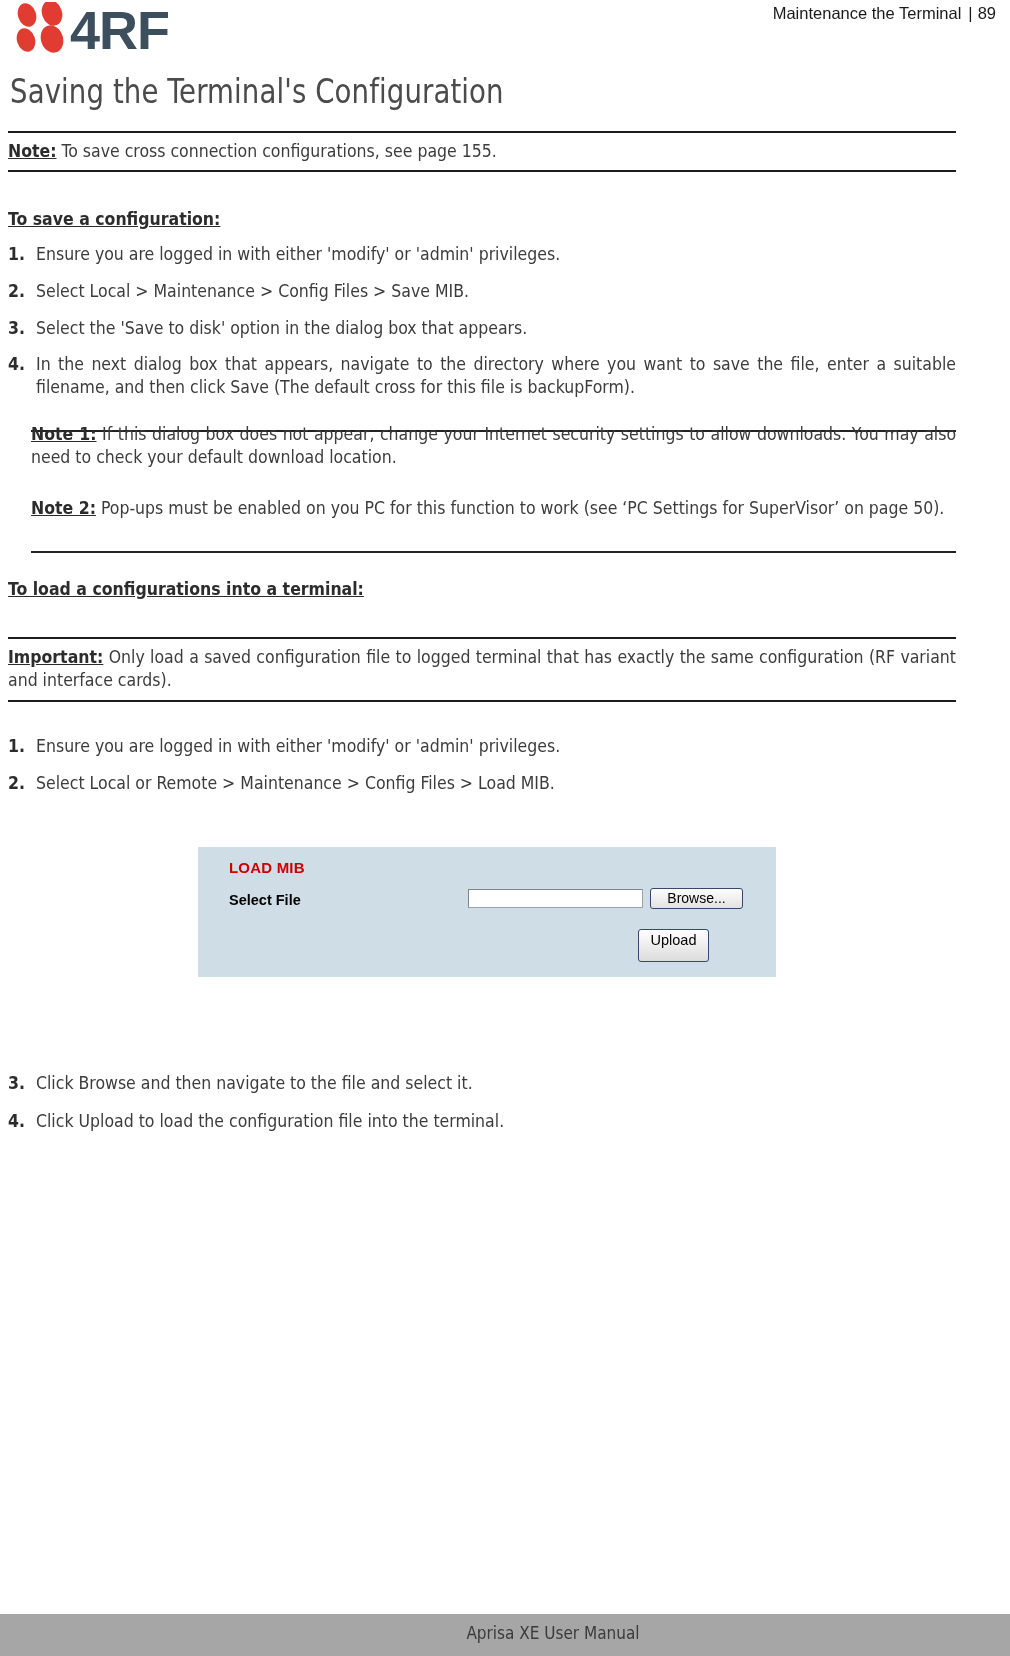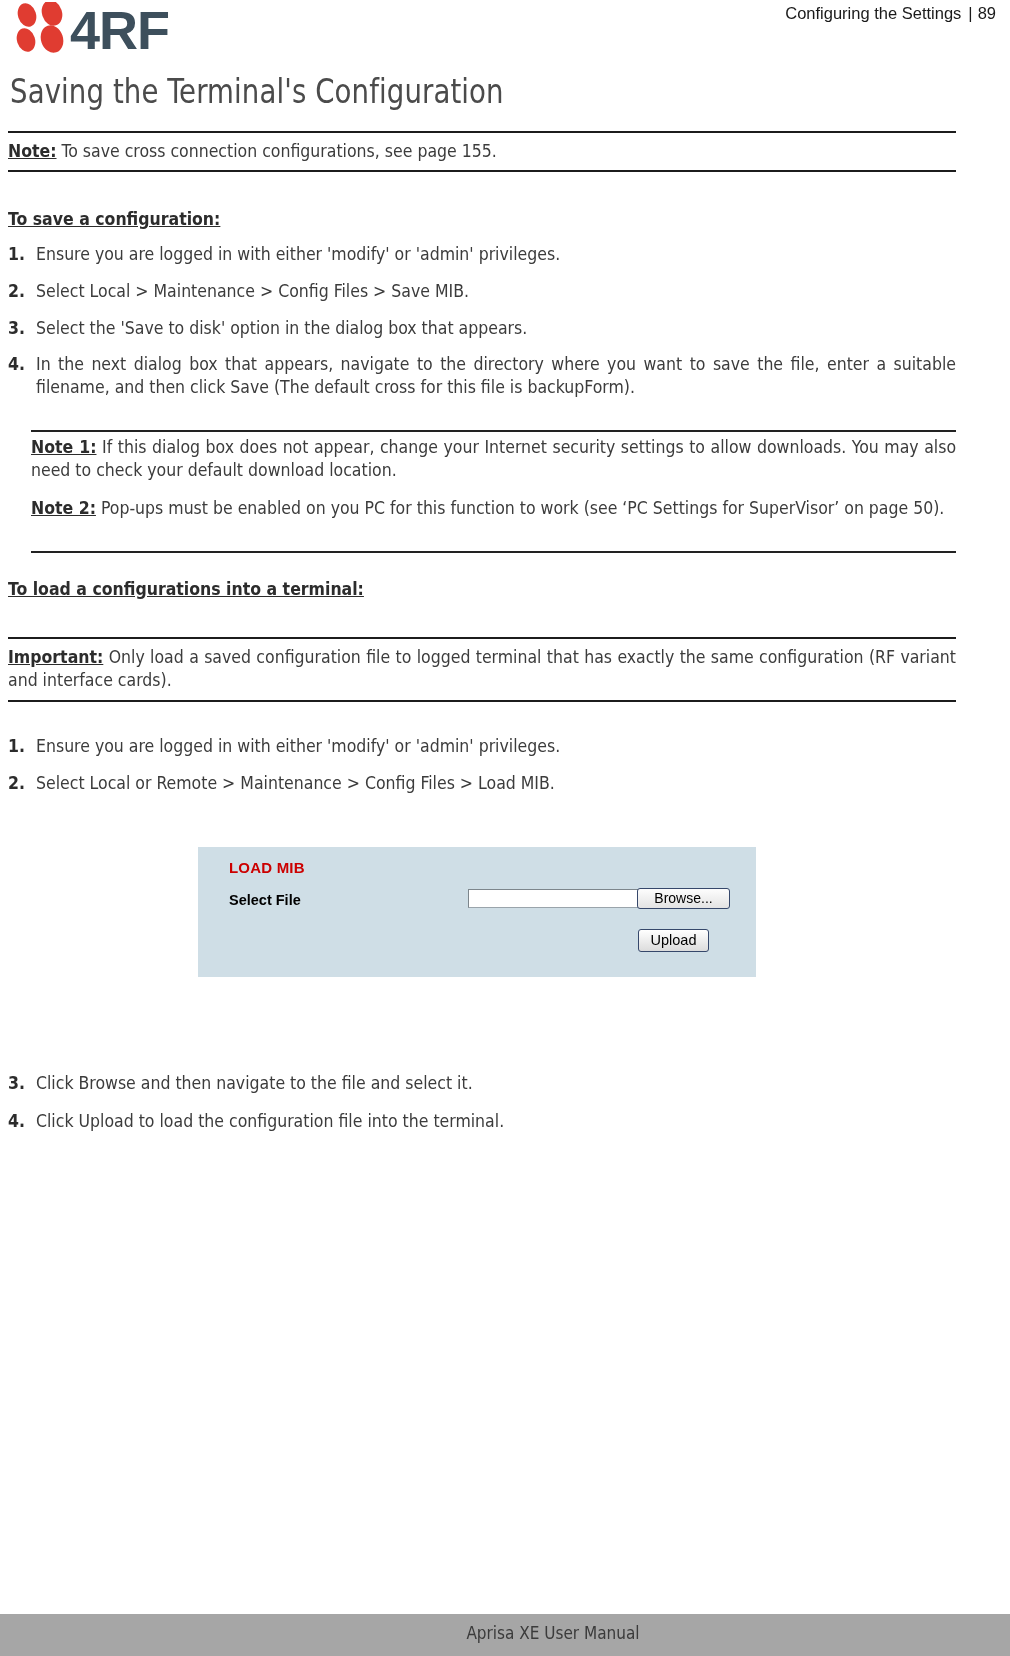--- a/index.html
+++ b/index.html
@@ -117,20 +117,21 @@
 
   
   .mib-panel {
     position: absolute;
     left: 198px;
     top: 847px;
     width: 558px;
     height: 130px;
     background: #cfdee6;
     font-family: "Liberation Sans", sans-serif;
+    padding-left: 20px;
   }
   .mib-title {
     position: absolute;
     left: 31px;
     top: 12px;
     color: #cc0000;
     font-weight: bold;
     font-size: 15px;
     letter-spacing: 0.2px;
   }
@@ -149,39 +150,39 @@
     width: 175px;
     height: 19px;
     background: #ffffff;
     border: 1px solid #9aa4ab;
     border-top-color: #7d868c;
     border-left-color: #7d868c;
     box-sizing: border-box;
   }
   .mib-browse {
     position: absolute;
-    left: 439px;
+    left: 452px;
     top: 41px;
     width: 93px;
     height: 21px;
     background: linear-gradient(#fdfdfd, #e3e3e3);
     border: 1px solid #36486b;
     border-radius: 3px;
     box-sizing: border-box;
     color: #000;
     font-size: 14px;
     text-align: center;
     line-height: 19px;
   }
   .mib-upload {
     position: absolute;
     left: 440px;
     top: 82px;
     width: 71px;
-    height: 23px;
+    height: 33px;
     background: linear-gradient(#ffffff, #dcdcdc);
     border: 1px solid #36486b;
     border-radius: 3px;
     box-sizing: border-box;
     color: #000;
     font-size: 14.5px;
     text-align: center;
     line-height: 21px;
   }
 
@@ -218,21 +219,21 @@
           <ellipse cx="13" cy="13" rx="9" ry="12" transform="rotate(-18 13 13)"></ellipse>
           <ellipse cx="38" cy="11" rx="10" ry="13" transform="rotate(-18 38 11)"></ellipse>
           <ellipse cx="12" cy="38" rx="9" ry="12" transform="rotate(-18 12 38)"></ellipse>
           <ellipse cx="38" cy="37" rx="11" ry="14" transform="rotate(-18 38 37)"></ellipse>
         </g>
         <text x="56" y="47" font-family="Liberation Sans, sans-serif" font-size="54" font-weight="bold" fill="#3d4f5c" letter-spacing="-1">4RF</text>
       </svg>
     </div>
 
     <div class="header-right">
-      <span>Configuring the Settings</span><span class="sep">|</span><span>89</span>
+      <span>Maintenance the Terminal</span><span class="sep">|</span><span>89</span>
     </div>
   </div>
 
   <div class="page-title">Saving the Terminal's Configuration</div>
 
   <div class="rule" style="left:8px; top:131px; width:948px;"></div>
   <div class="note-row txt" style="top:140px;">
     <span class="bold">Note:</span>
     <span>To save cross connection configurations, see page 155.</span>
   </div>
@@ -255,21 +256,21 @@
     <span class="body">Select the 'Save to disk' option in the dialog box that appears.</span>
   </div>
 
   <div class="li txt" style="left:8px; top:353px; width:948px;">
     <span class="num">4.</span>
     <span class="body justify">In the next dialog box that appears, navigate to the directory where you want to save the file, enter a suitable filename, and then click Save (The default cross for this file is backupForm).</span>
   </div>
 
   <div class="rule thin" style="left:31px; top:430px; width:925px;"></div>
 
-  <div class="txt justify" style="position:absolute; left:31px; top:436px; width:925px;">
+  <div class="txt justify" style="position:absolute; left:31px; top:423px; width:925px;">
     <span class="bold">Note 1:</span>
     <span>If this dialog box does not appear, change your Internet security settings to allow downloads. You may also need to check your default download location.</span>
   </div>
 
   <div class="txt justify" style="position:absolute; left:31px; top:497px; width:925px;">
     <span class="bold">Note 2:</span>
     <span>Pop-ups must be enabled on you PC for this function to work (see ‘PC Settings for SuperVisor’ on page 50).</span>
   </div>
 
   <div class="rule thin" style="left:31px; top:551px; width:925px;"></div>

